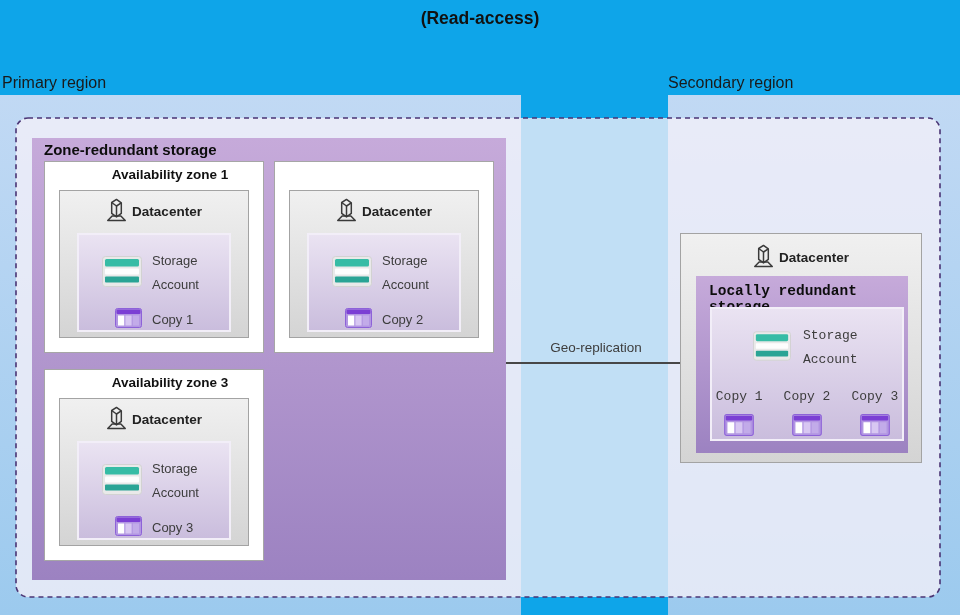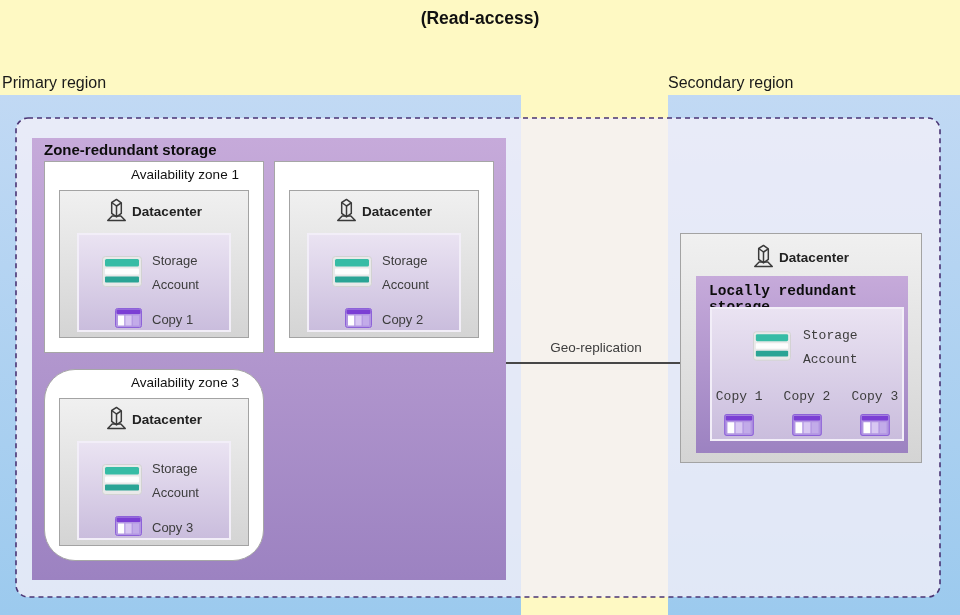--- a/index.html
+++ b/index.html
@@ -1,17 +1,17 @@
 <!DOCTYPE html>
 <html><head>
 <meta charset="utf-8">
 <style>
   html,body{margin:0;padding:0;background:#ffffff;}
   #canvas{
-    position:relative;width:960px;height:615px;background:#fef9c3;overflow:hidden;
+    position:relative;width:960px;height:615px;background:#0ea5e9;overflow:hidden;
     font-family:"Liberation Sans",sans-serif;color:#1a1a1a;
   }
   .abs{position:absolute;}
 
   
   .title-wrap{top:6px;left:0;width:960px;text-align:center;z-index:5;}
   .title-line{font-size:17.5px;font-weight:bold;line-height:24px;color:#111111;}
 
   
   .region-label{font-size:16px;font-weight:normal;color:#1a1a1a;z-index:5;}
@@ -27,21 +27,21 @@
   .layer{z-index:2;}
 
   
   .purple-box{background:linear-gradient(#c6aada,#9c82c1);}
   #zrs-box{left:32px;top:138px;width:474px;height:442px;}
   .purple-box-title{font-size:15px;font-weight:bold;color:#0d0d0d;}
   #zrs-title{left:44px;top:141px;}
 
   
   .zone-box{width:220px;height:192px;background:#ffffff;border:1px solid #a6a6a6;box-sizing:border-box;}
-  .zone-title{width:250px;text-align:center;margin-top:5px;font-size:13.5px;font-weight:normal;color:#111111;padding-left:15px;}
+  .zone-title{width:250px;text-align:center;margin-top:5px;font-size:13.5px;font-weight:bold;color:#111111;}
 
   
   .gray-box{background:linear-gradient(#f0f0f0,#d4d4d4);border:1px solid #a3a3a3;box-sizing:border-box;}
   .zone-gray{left:14px;top:28px;width:190px;height:148px;}
   .dc-header{display:flex;align-items:center;justify-content:center;gap:5px;margin-top:6px;}
   .dc-header .dc-text{font-size:13.5px;font-weight:bold;color:#222222;}
 
   
   .inner-box{background:linear-gradient(#eae3f2,#cabddd);border:2px solid #f2eef8;box-sizing:border-box;}
   .zone-inner{left:17px;top:42px;width:154px;height:99px;}
@@ -169,21 +169,21 @@
               <rect x="10.4" y="7.5" width="6.2" height="10" fill="#d8c7f2"></rect>
               <rect x="17.8" y="7.5" width="6.2" height="10" fill="#c2abe9"></rect>
             </svg>
           </span>
           <span class="item-label">Copy 2</span>
         </div>
       </div>
     </div>
   </div>
 
-  <div class="abs layer zone-box" style="left:44px;top:369px;border-radius:31px;">
+  <div class="abs layer zone-box" style="left:44px;top:369px;">
     <div class="zone-title">Availability zone 3</div>
     <div class="abs gray-box zone-gray">
       <div class="dc-header">
         <span>
           <svg viewBox="0 0 24 28" width="21" height="25">
               <g fill="none" stroke="#3a3a3a" stroke-width="1.7" stroke-linejoin="round">
             <path d="M2 26.5 L7 21.5 L17 21.5 L22 26.5 Z"></path>
             <path d="M6.5 6 L12 2.5 L17.5 6.5 V18.5 L12 22.5 L6.5 18.5 Z"></path>
             <path d="M6.5 6 L12 10 L17.5 6.5"></path>
                 <path d="M12 10 V22.5"></path>

